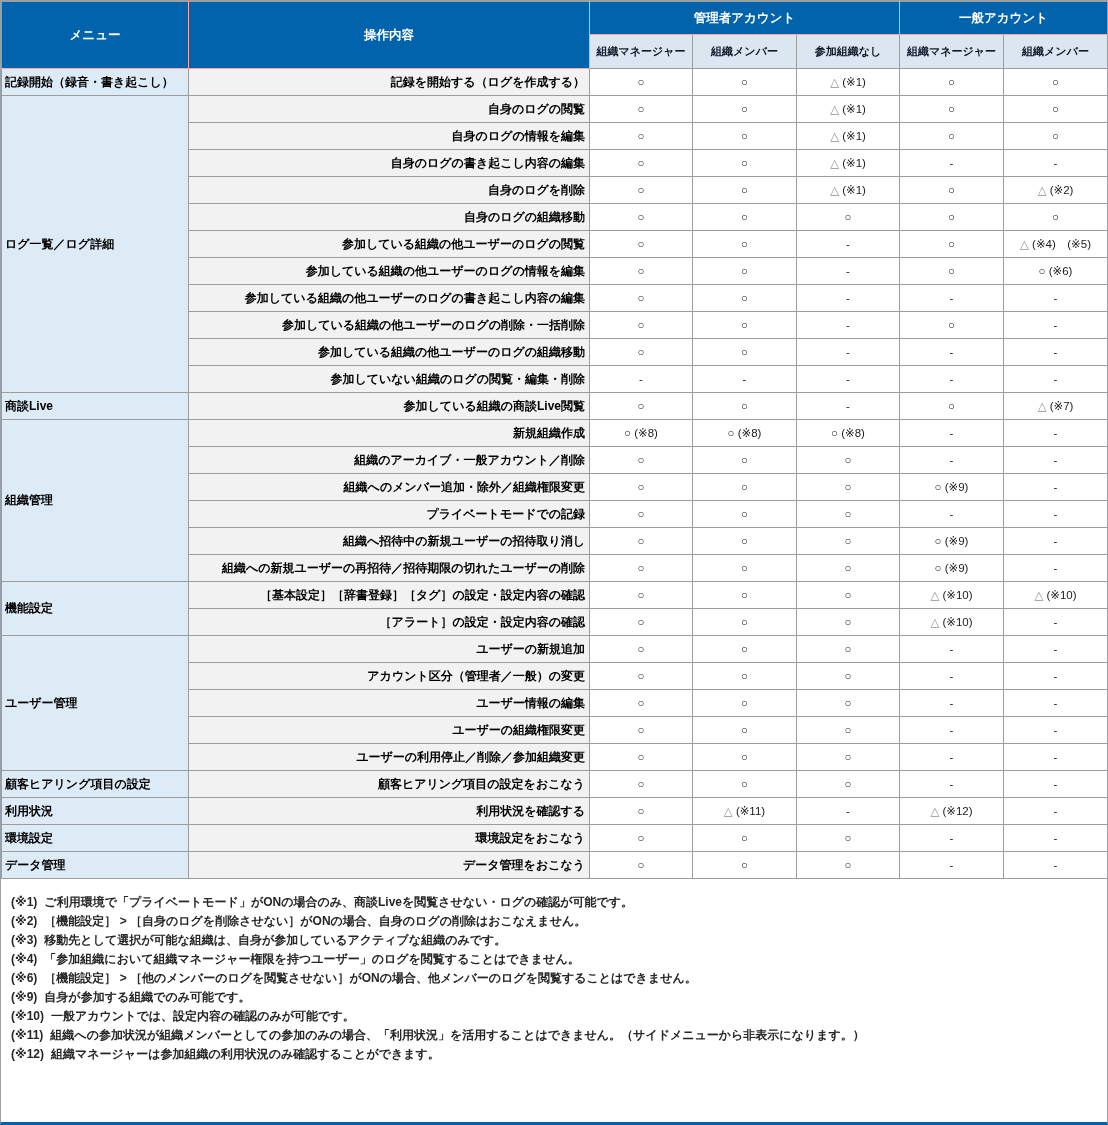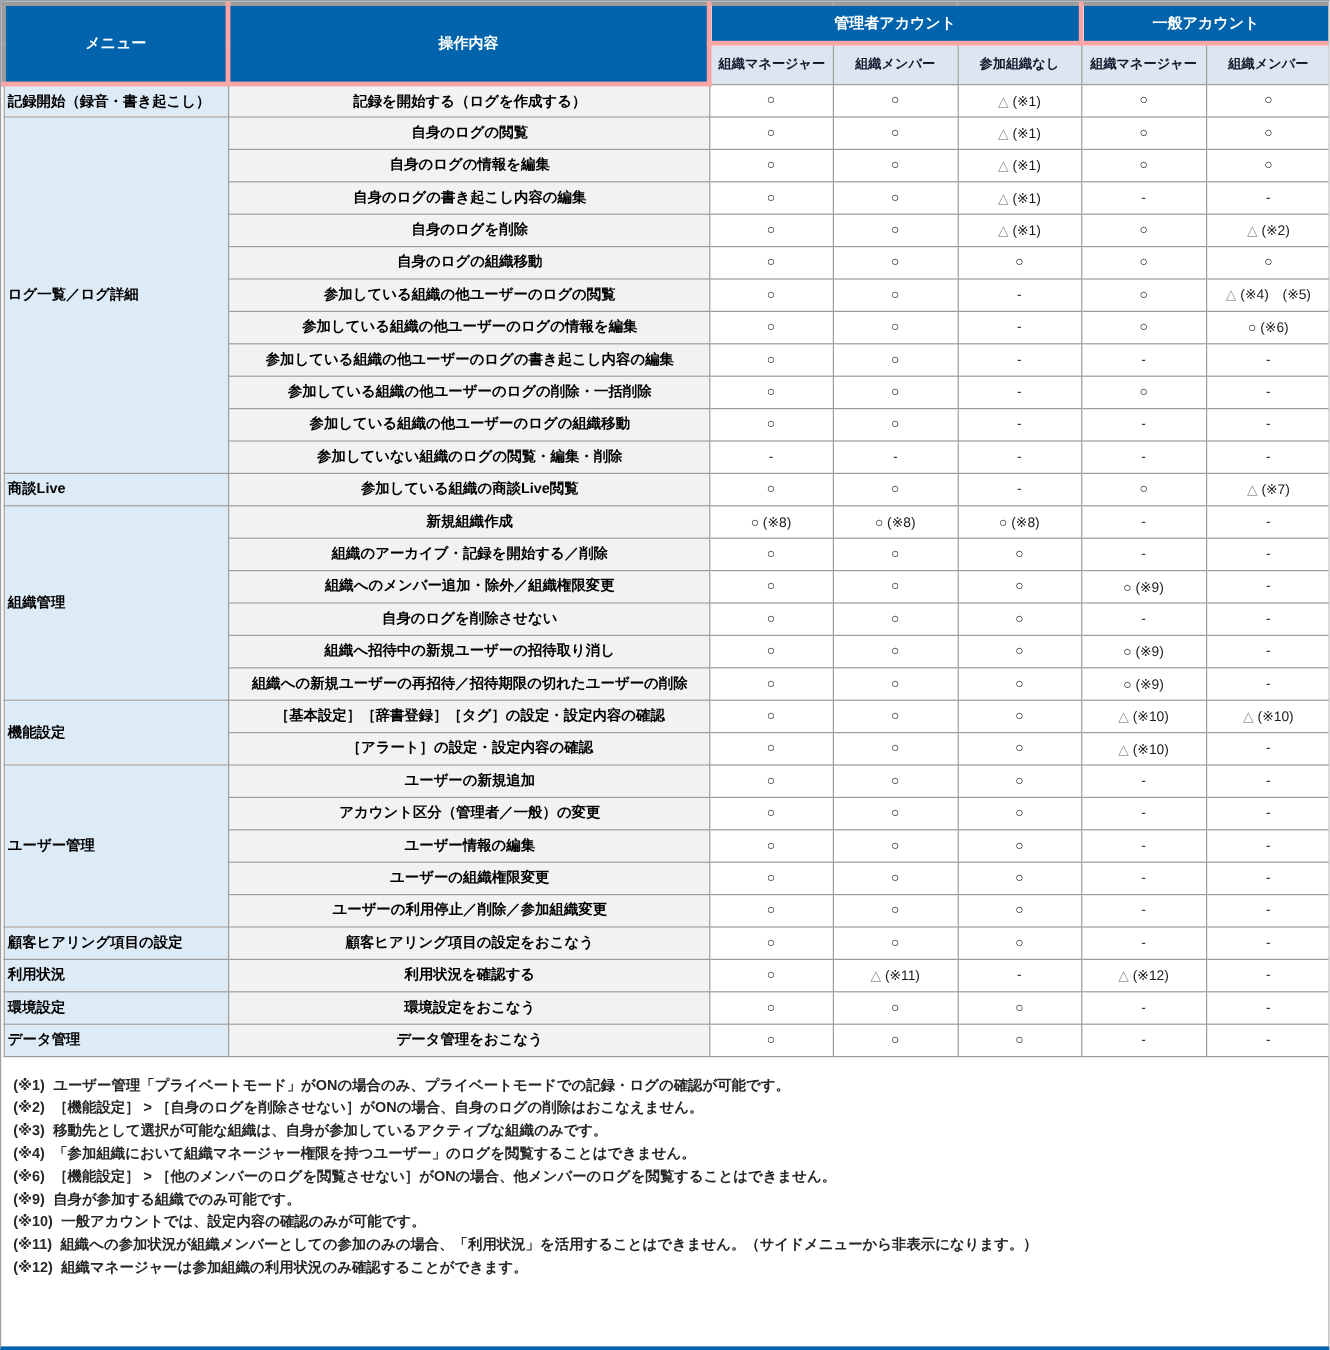--- a/index.html
+++ b/index.html
@@ -12,37 +12,37 @@
   table { border-collapse:collapse; table-layout:fixed; width:1106px; }
   th, td {
     border:1px solid #9c9c9c; box-sizing:border-box;
     overflow:hidden; white-space:nowrap; padding:0;
   }
   thead tr.top { height:33px; }
   thead tr.sub { height:34px; }
   .h-blue {
     background:#0063ac; color:#ffffff; font-weight:bold;
     font-size:12.5px; text-align:center; vertical-align:middle;
-    border:4px solid #fca5a5;
+    border:1px solid #fca5a5;
   }
   .h-blue.edge-top { border-top-color:#9c9c9c; }
   .h-blue.edge-left { border-left-color:#9c9c9c; }
   .h-blue.edge-right { border-right-color:#9c9c9c; }
   thead tr.sub th {
     background:#dce6f1; color:#0f172a; font-weight:bold;
     font-size:11px; text-align:center; vertical-align:middle;
   }
   tbody tr { height:27px; }
   td.menu {
     background:#ddebf7; font-weight:bold; font-size:12px; color:#000;
     vertical-align:middle; padding:0 3px;
   }
   td.op {
     background:#f2f2f2; font-weight:bold; font-size:12px; color:#000;
-    text-align:center; vertical-align:middle; padding:0 4px 0 6px;
+    text-align:right; vertical-align:middle; padding:0 4px 0 6px;
   }
   td.val {
     background:#ffffff; font-size:11.5px; color:#1a1a1a;
     text-align:center; vertical-align:middle; font-weight:normal;
   }
   td.val .tri { color:#8f8f8f; }
   .notes { padding:14px 8px 0 10px; }
   .note {
     font-size:12px; font-weight:bold; color:#262626;
     line-height:19px; white-space:nowrap;
@@ -189,37 +189,37 @@
         <tr>
           <td class="menu" rowspan="6">組織管理</td>
           <td class="op">新規組織作成</td>
           <td class="val">○ (※8)</td>
           <td class="val">○ (※8)</td>
           <td class="val">○ (※8)</td>
           <td class="val">-</td>
           <td class="val">-</td>
         </tr>
         <tr>
-          <td class="op">組織のアーカイブ・記録を開始する／削除</td>
+          <td class="op">組織のアーカイブ・一般アカウント／削除</td>
           <td class="val">○</td>
           <td class="val">○</td>
           <td class="val">○</td>
           <td class="val">-</td>
           <td class="val">-</td>
         </tr>
         <tr>
           <td class="op">組織へのメンバー追加・除外／組織権限変更</td>
           <td class="val">○</td>
           <td class="val">○</td>
           <td class="val">○</td>
           <td class="val">○ (※9)</td>
           <td class="val">-</td>
         </tr>
         <tr>
-          <td class="op">自身のログを削除させない</td>
+          <td class="op">プライベートモードでの記録</td>
           <td class="val">○</td>
           <td class="val">○</td>
           <td class="val">○</td>
           <td class="val">-</td>
           <td class="val">-</td>
         </tr>
         <tr>
           <td class="op">組織へ招待中の新規ユーザーの招待取り消し</td>
           <td class="val">○</td>
           <td class="val">○</td>
@@ -326,21 +326,21 @@
           <td class="val">○</td>
           <td class="val">○</td>
           <td class="val">○</td>
           <td class="val">-</td>
           <td class="val">-</td>
         </tr>
       </tbody>
   </table>
 
   <div class="notes" id="notes">
-      <div class="note"><span class="marker">(※1)</span><span>ユーザー管理「プライベートモード」がONの場合のみ、プライベートモードでの記録・ログの確認が可能です。</span></div>
+      <div class="note"><span class="marker">(※1)</span><span>ご利用環境で「プライベートモード」がONの場合のみ、商談Liveを閲覧させない・ログの確認が可能です。</span></div>
       <div class="note"><span class="marker">(※2)</span><span>［機能設定］ &gt; ［自身のログを削除させない］がONの場合、自身のログの削除はおこなえません。</span></div>
       <div class="note"><span class="marker">(※3)</span><span>移動先として選択が可能な組織は、自身が参加しているアクティブな組織のみです。</span></div>
       <div class="note"><span class="marker">(※4)</span><span>「参加組織において組織マネージャー権限を持つユーザー」のログを閲覧することはできません。</span></div>
       <div class="note"><span class="marker">(※6)</span><span>［機能設定］ &gt; ［他のメンバーのログを閲覧させない］がONの場合、他メンバーのログを閲覧することはできません。</span></div>
       <div class="note"><span class="marker">(※9)</span><span>自身が参加する組織でのみ可能です。</span></div>
       <div class="note"><span class="marker">(※10)</span><span>一般アカウントでは、設定内容の確認のみが可能です。</span></div>
       <div class="note"><span class="marker">(※11)</span><span>組織への参加状況が組織メンバーとしての参加のみの場合、「利用状況」を活用することはできません。（サイドメニューから非表示になります。）</span></div>
       <div class="note"><span class="marker">(※12)</span><span>組織マネージャーは参加組織の利用状況のみ確認することができます。</span></div>
     </div>
 </div>

